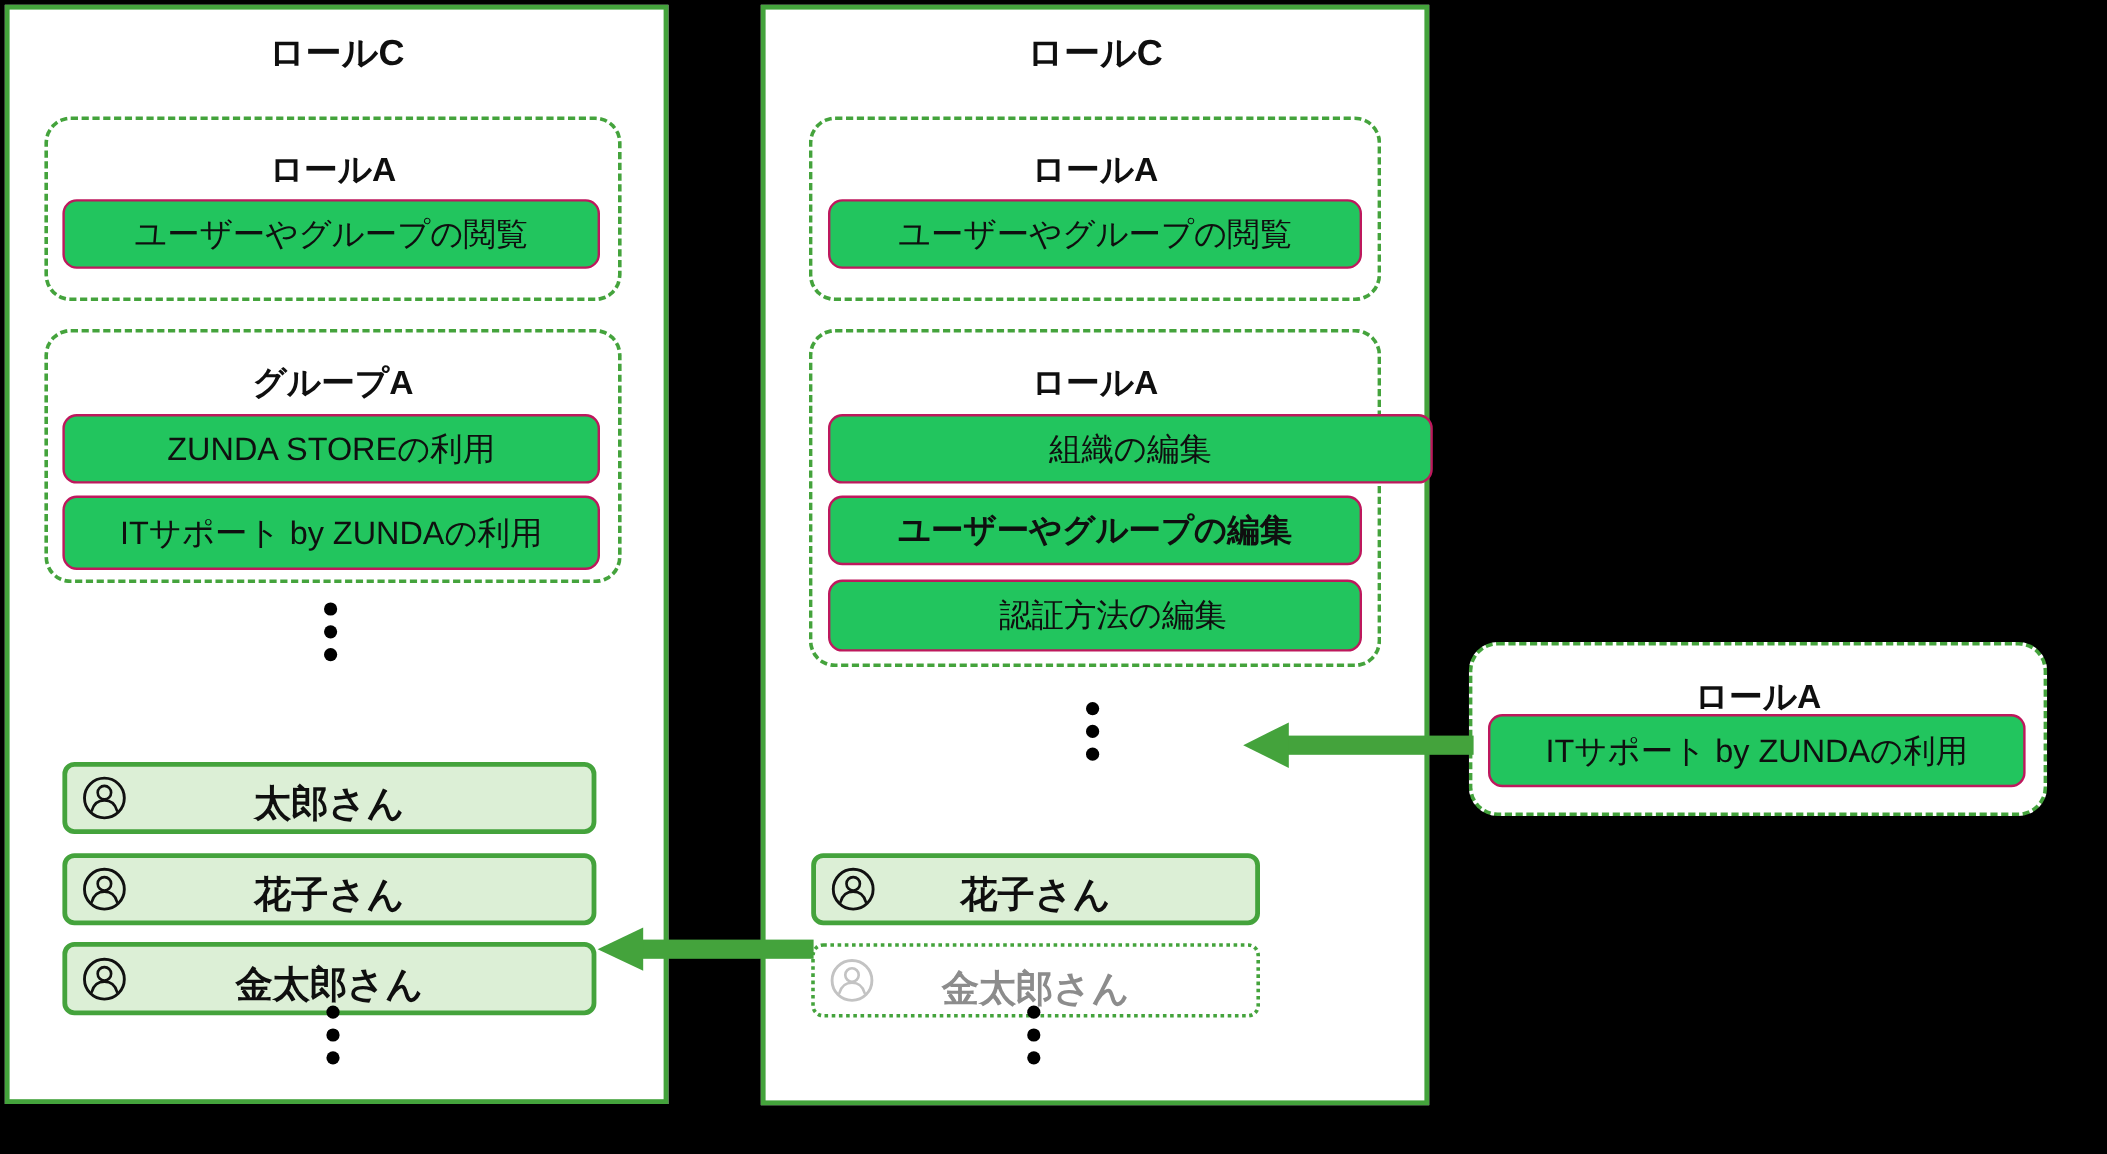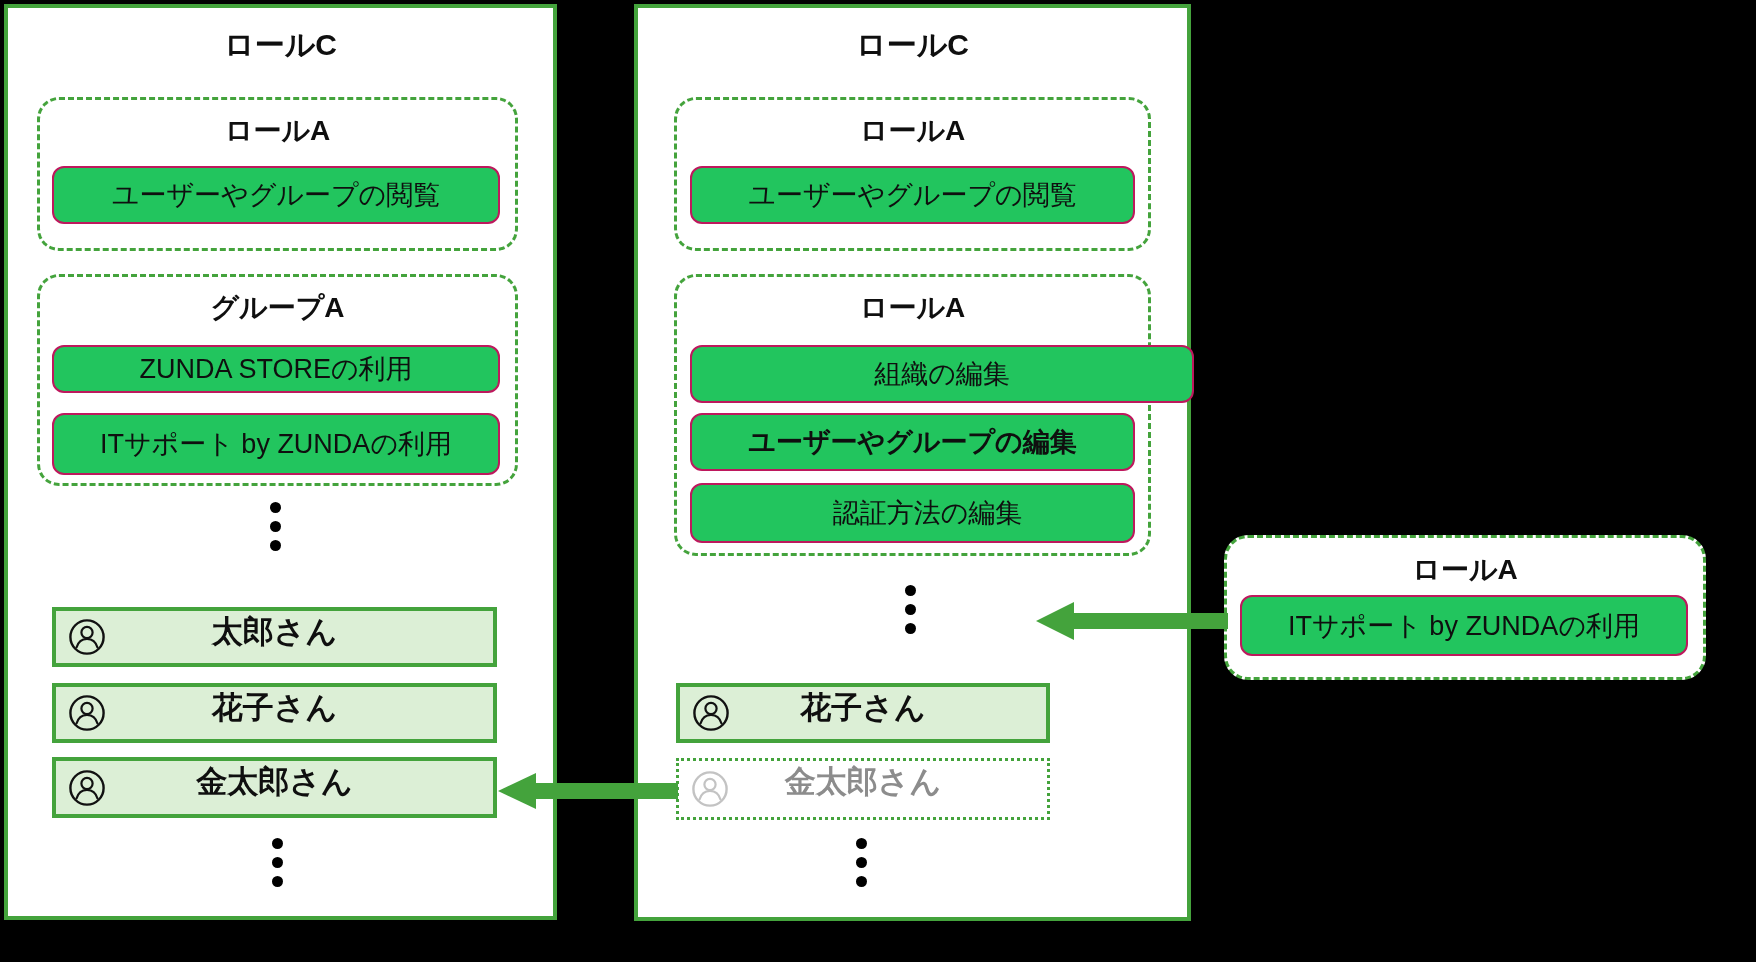--- a/index.html
+++ b/index.html
@@ -12,32 +12,32 @@
   }
   .panel-title{
     position:absolute;left:0;right:0;margin:0;text-align:center;
     font-size:30px;font-weight:600;line-height:36px;color:#0f0f0f;
   }
   .role-box{
     position:absolute;border:3px dashed #44a33c;border-radius:22px;
     box-sizing:border-box;background:#fff;
   }
   .role-title{
-    position:absolute;left:0;right:0;top:9px;margin:5px;text-align:center;
+    position:absolute;left:0;right:0;top:9px;margin:16px;text-align:center;
     font-size:28px;font-weight:600;line-height:34px;color:#0f0f0f;
   }
   .perm{
     position:absolute;border:2px solid #be185d;border-radius:12px;background:#22c55e;
     box-sizing:border-box;display:flex;align-items:center;justify-content:center;
     font-size:27px;font-weight:500;color:#0f0f0f;white-space:nowrap;
   }
   .member{
-    position:absolute;border:4px solid #44a33c;border-radius:0;background:#dcefd6;
-    box-sizing:border-box;display:flex;align-items:flex-start;justify-content:center;
-    font-size:31px;font-weight:600;color:#0f0f0f;white-space:nowrap;
+    position:absolute;border:4px solid #44a33c;border-radius:10px;background:#dcefd6;
+    box-sizing:border-box;display:flex;align-items:flex-end;justify-content:center;
+    font-size:31px;font-weight:600;color:#0f0f0f;white-space:nowrap;margin-top:28px;
   }
   .member .avatar{
     position:absolute;left:12px;top:50%;transform:translateY(-50%);
     width:38px;height:38px;color:#111;
   }
   .member.inactive{
     border:3px dotted #44a33c;background:#fff;color:#8c8c8c;
   }
   .member.inactive .avatar{color:#c3c3c3;}
   .dots{
@@ -58,21 +58,21 @@
   <section class="panel" style="left:4px;top:4px;width:553px;height:916px;">
     <h2 class="panel-title" style="top:19px;">ロールC</h2>
 
     <div class="role-box" style="left:29px;top:89px;width:481px;height:154px;">
       <h3 class="role-title">ロールA</h3>
       <div class="perm" style="left:12px;top:66px;width:448px;height:58px;">ユーザーやグループの閲覧</div>
     </div>
 
     <div class="role-box" style="left:29px;top:266px;width:481px;height:212px;">
       <h3 class="role-title">グループA</h3>
-      <div class="perm" style="left:12px;top:68px;width:448px;height:48px;">ZUNDA STOREの利用</div>
+      <div class="perm" style="left:12px;top:68px;width:448px;height:58px;">ZUNDA STOREの利用</div>
       <div class="perm" style="left:12px;top:136px;width:448px;height:62px;">ITサポート by ZUNDAの利用</div>
     </div>
 
     <div class="dots" style="left:262px;top:494px;">
       <span class="dot"></span>
       <span class="dot"></span>
       <span class="dot"></span>
     </div>
 
     <div class="member" style="left:44px;top:599px;width:445px;height:60px;">

